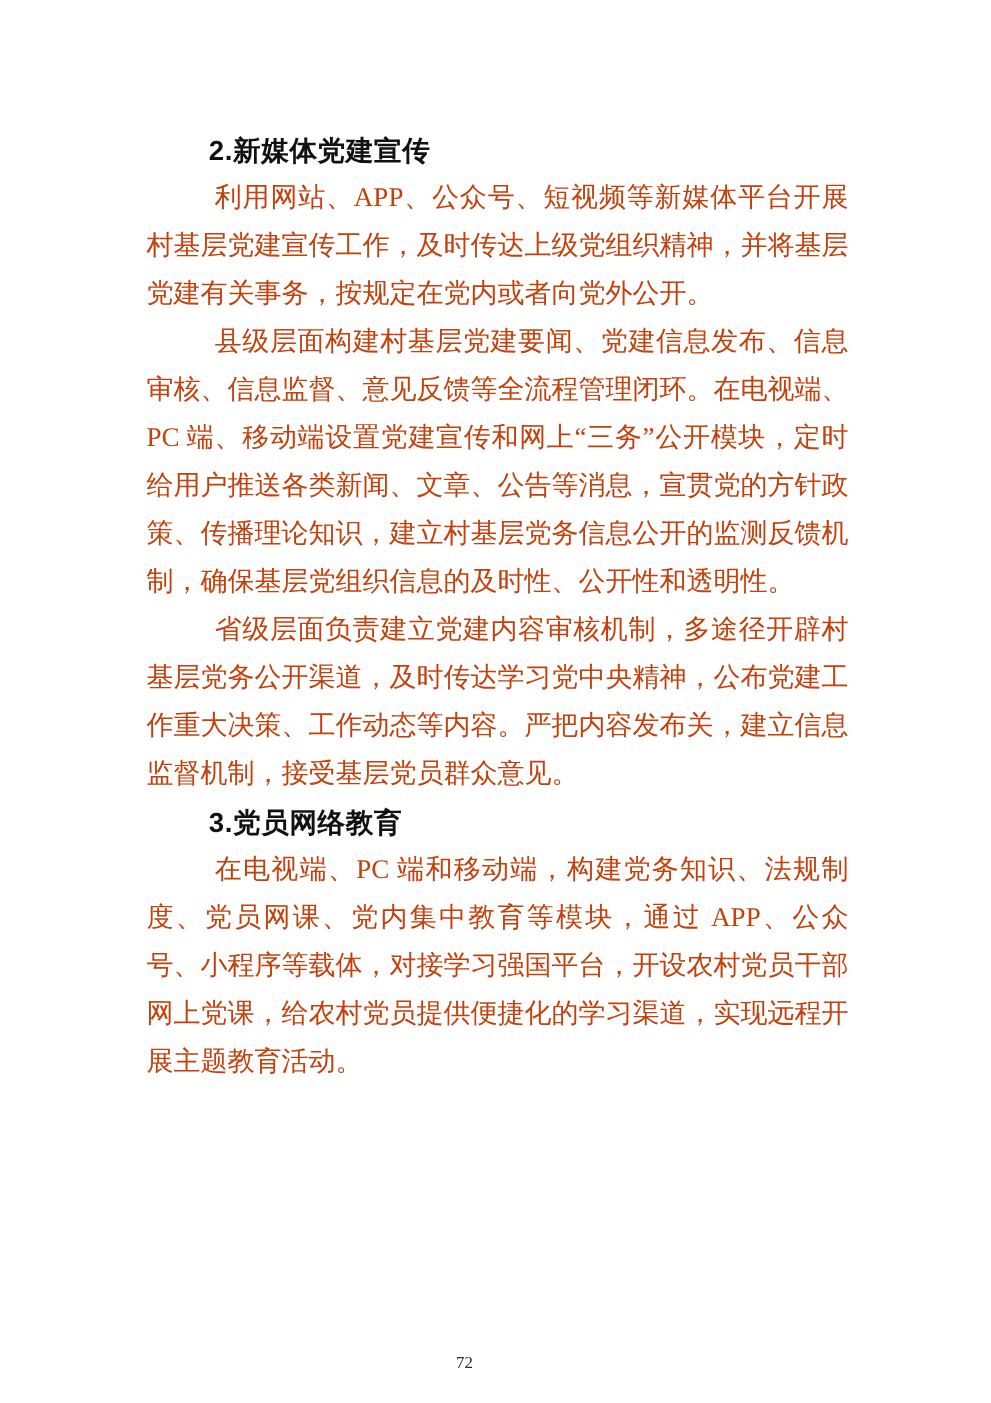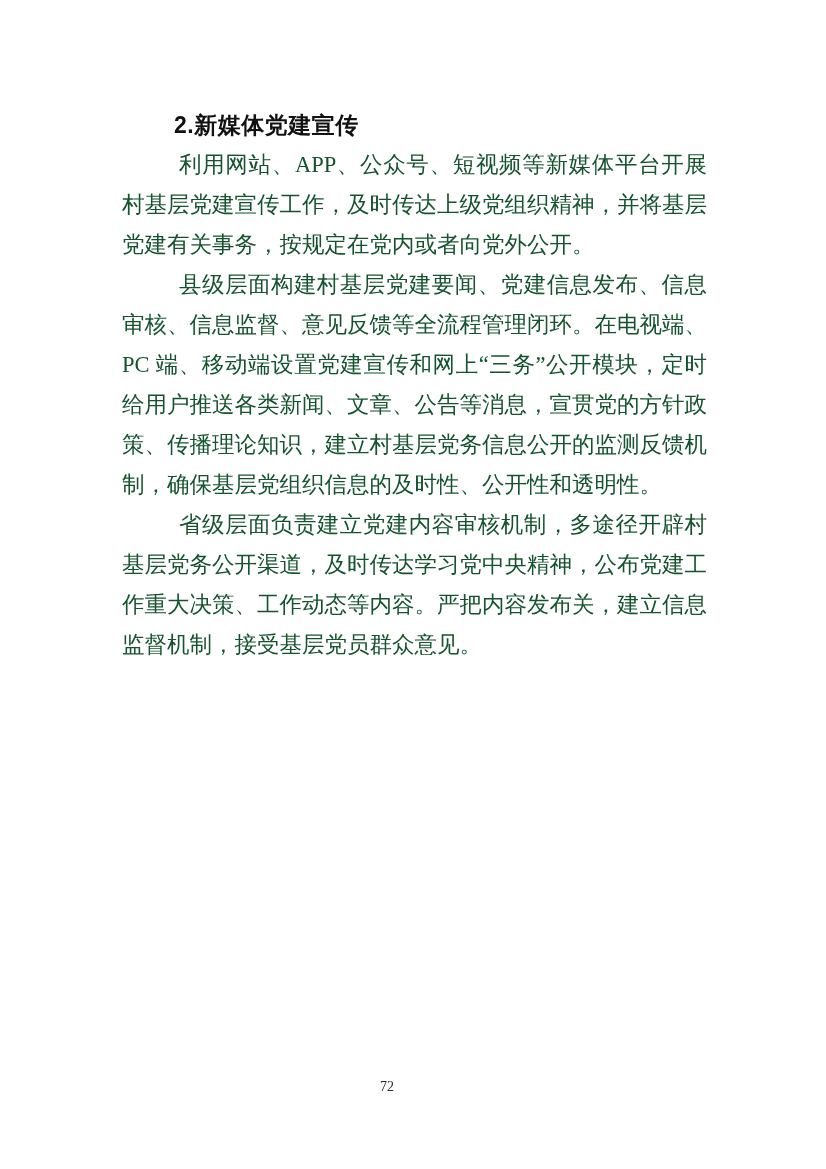--- a/index.html
+++ b/index.html
@@ -18,39 +18,39 @@
     position: absolute;
     left: 122px;
     top: 105px;
     width: 585px;
   }
   .content p.body-para {
     margin: 0;
     font-family: "Liberation Serif", "DejaVu Serif", serif;
     font-size: 22.5px;
     line-height: 40px;
-    color: #14532d;
+    color: #c2410c;
     text-align: justify;
     text-justify: inter-character;
     text-indent: 57px;
     word-break: break-all;
   }
   .content h2.section-heading {
     margin: 0;
     font-family: "Liberation Sans", "DejaVu Sans", sans-serif;
     font-weight: 700;
     font-size: 23px;
     line-height: 40px;
     color: #111111;
     text-indent: 52px;
     letter-spacing: 0.5px;
   }
   .page-number {
     position: absolute;
-    top: 1077px;
+    top: 1127px;
     left: 0;
     width: 100%;
     text-align: center;
     font-family: "Liberation Serif", "DejaVu Serif", serif;
     font-size: 14px;
     line-height: 20px;
     color: #2b2b2b;
   }
 </style>
 </head>
@@ -60,19 +60,21 @@
   <div class="content">
 
     <h2 class="section-heading">2.新媒体党建宣传</h2>
 
     <p class="body-para">利用网站、APP、公众号、短视频等新媒体平台开展村基层党建宣传工作，及时传达上级党组织精神，并将基层党建有关事务，按规定在党内或者向党外公开。</p>
 
     <p class="body-para">县级层面构建村基层党建要闻、党建信息发布、信息审核、信息监督、意见反馈等全流程管理闭环。在电视端、PC 端、移动端设置党建宣传和网上“三务”公开模块，定时给用户推送各类新闻、文章、公告等消息，宣贯党的方针政策、传播理论知识，建立村基层党务信息公开的监测反馈机制，确保基层党组织信息的及时性、公开性和透明性。</p>
 
     <p class="body-para">省级层面负责建立党建内容审核机制，多途径开辟村基层党务公开渠道，及时传达学习党中央精神，公布党建工作重大决策、工作动态等内容。严把内容发布关，建立信息监督机制，接受基层党员群众意见。</p>
 
+    <h2 class="section-heading">3.党员网络教育</h2>
 
+    <p class="body-para">在电视端、PC 端和移动端，构建党务知识、法规制度、党员网课、党内集中教育等模块，通过 APP、公众号、小程序等载体，对接学习强国平台，开设农村党员干部网上党课，给农村党员提供便捷化的学习渠道，实现远程开展主题教育活动。</p>
 
 
   </div>
 
   <div class="page-number">72</div>
 </div>
 
 </body></html>

